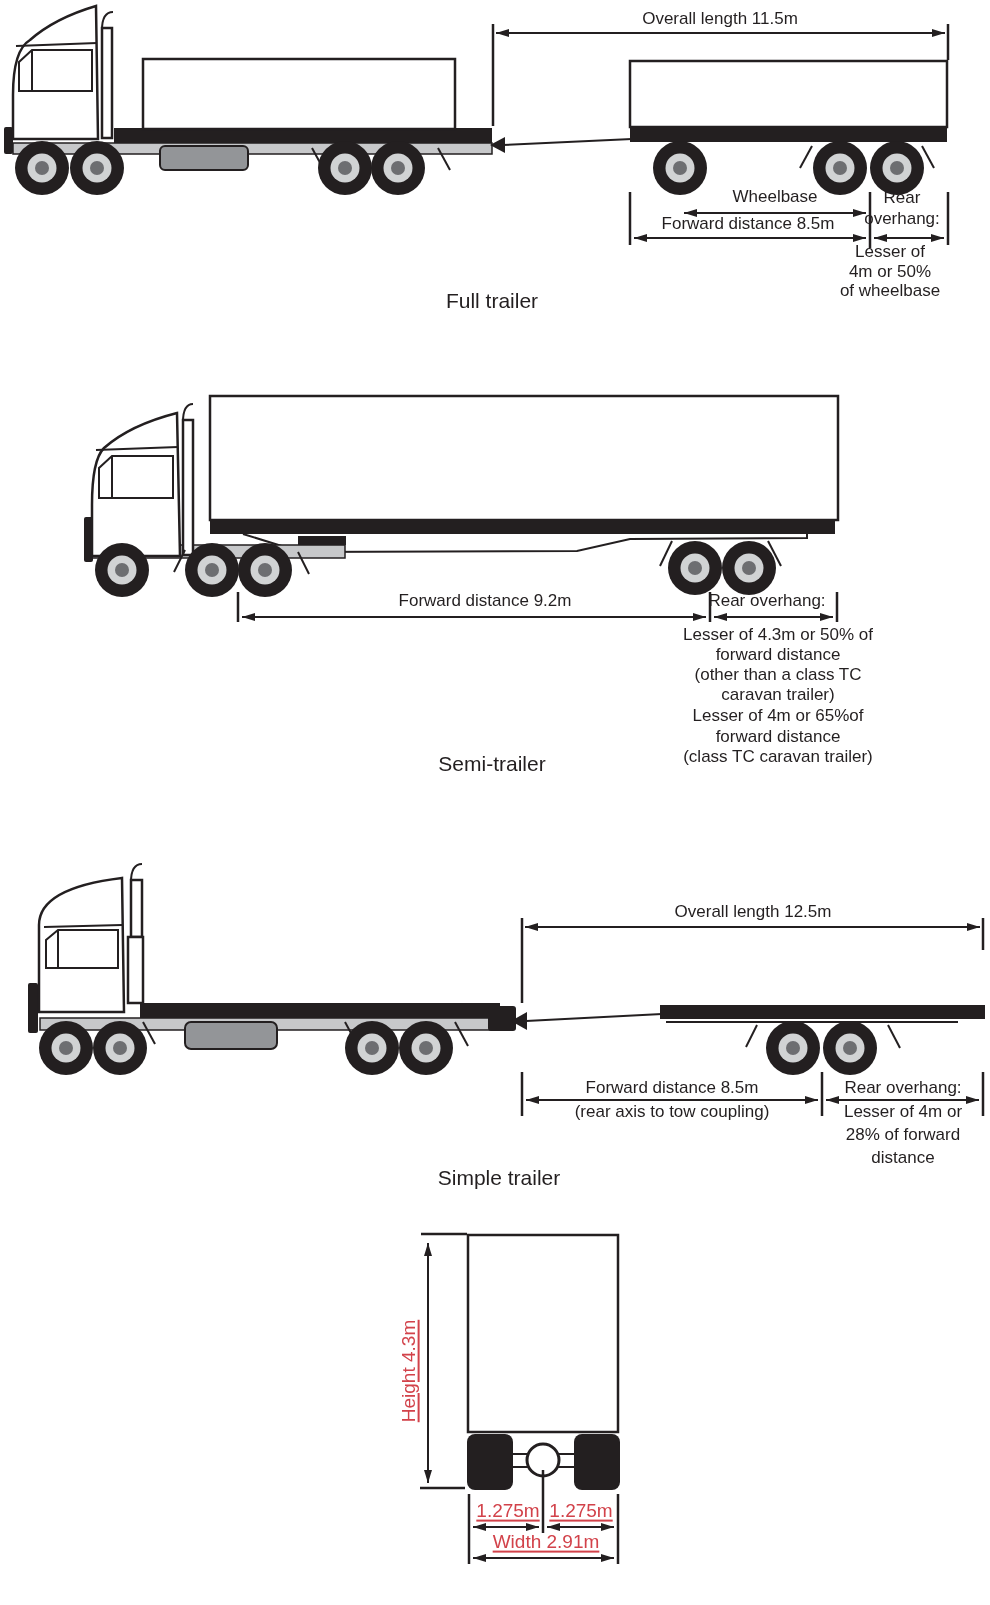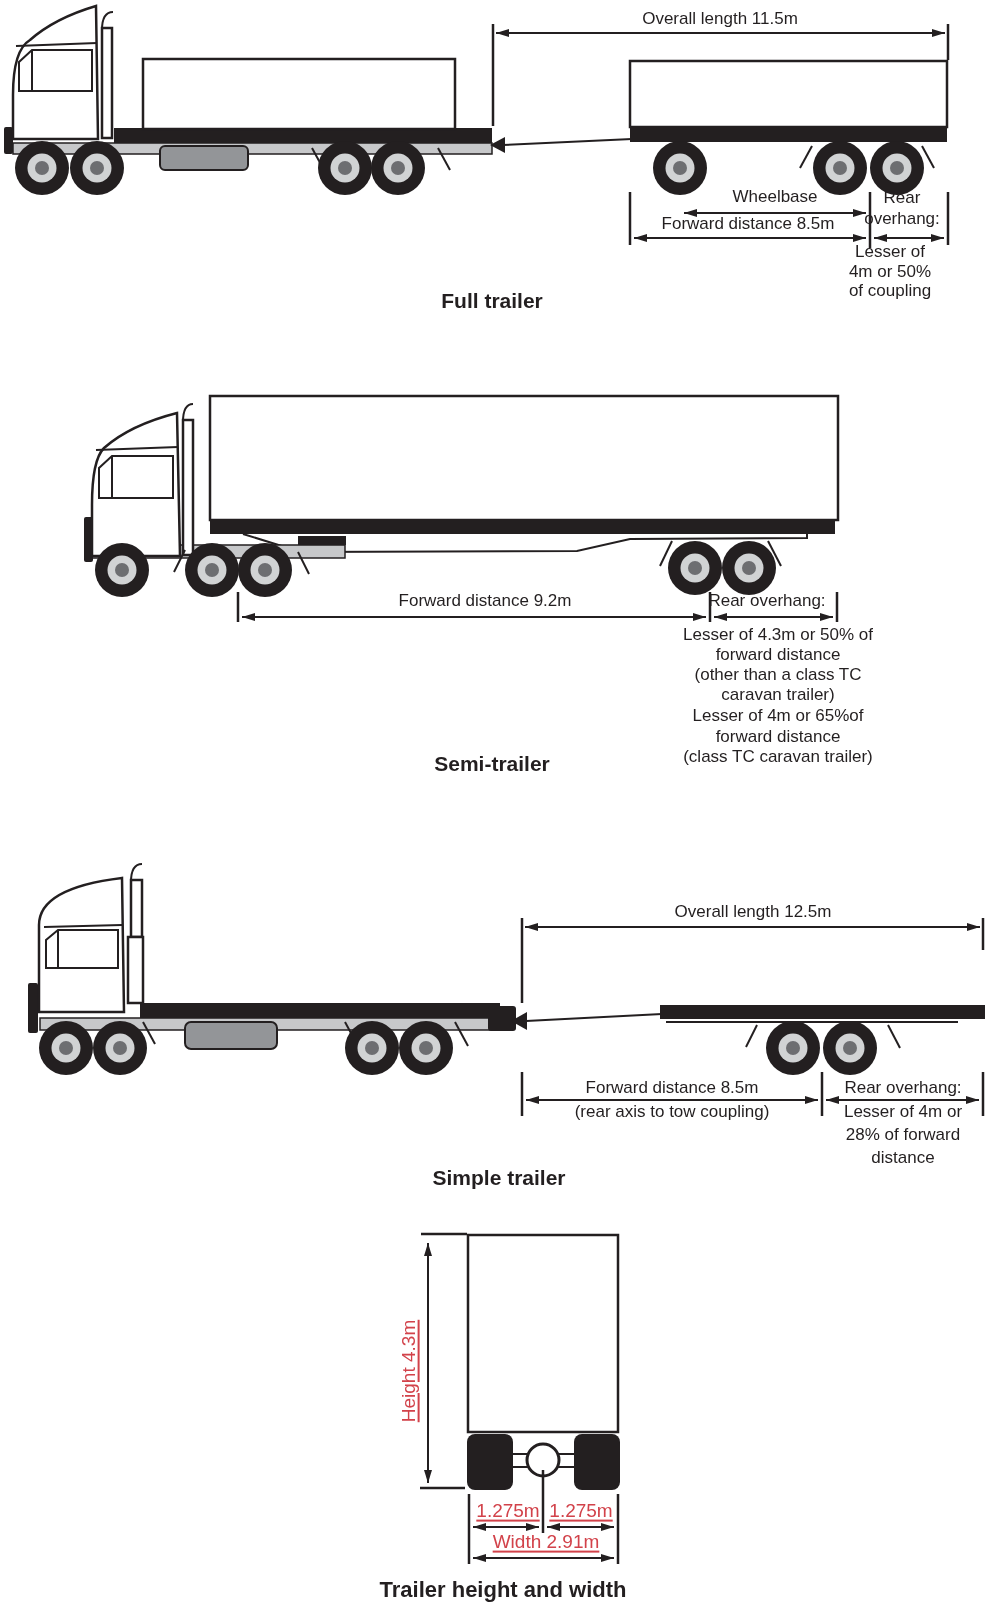--- a/index.html
+++ b/index.html
@@ -11,21 +11,21 @@
   html,body{margin:0;padding:0;background:#fff;}
   #canvas{
     position:relative;width:990px;height:1605px;overflow:hidden;
     font-family:"Liberation Sans", sans-serif;color:var(--ink);background:#fff;
   }
   #art{position:absolute;left:0;top:0;}
   .lbl{
     position:absolute;transform:translate(-50%,-50%);
     white-space:nowrap;font-size:17px;color:var(--ink);line-height:1.2;
   }
-  .title{font-weight:bold;font-size:21px;}
+  .title{font-weight:normal;font-size:21px;}
   .big{font-size:22px;}
   .red{
     color:var(--red);font-size:19px;
     text-decoration:underline;text-decoration-thickness:2px;text-underline-offset:3px;
   }
   .rot{transform:translate(-50%,-50%) rotate(-90deg);}
   .veh{fill:#fff;stroke:var(--ink);stroke-width:2.5;}
   .thin{fill:none;stroke:var(--ink);stroke-width:2;}
   .ink{fill:var(--ink);}
   .tick{stroke:var(--ink);stroke-width:2.5;}
@@ -192,21 +192,21 @@
     </g>
   </svg>
 
   <div class="lbl" style="left:720px;top:19px">Overall length 11.5m</div>
   <div class="lbl" style="left:775px;top:197px">Wheelbase</div>
   <div class="lbl" style="left:748px;top:224px">Forward distance 8.5m</div>
   <div class="lbl" style="left:902px;top:198px">Rear</div>
   <div class="lbl" style="left:902px;top:219px">overhang:</div>
   <div class="lbl" style="left:890px;top:252px">Lesser of</div>
   <div class="lbl" style="left:890px;top:272px">4m or 50%</div>
-  <div class="lbl" style="left:890px;top:291px">of coupling</div>
+  <div class="lbl" style="left:890px;top:291px">of wheelbase</div>
   <div class="lbl title" style="left:492px;top:301px">Full trailer</div>
 
   <div class="lbl" style="left:485px;top:601px">Forward distance 9.2m</div>
   <div class="lbl" style="left:767px;top:601px">Rear overhang:</div>
   <div class="lbl" style="left:778px;top:635px">Lesser of 4.3m or 50% of</div>
   <div class="lbl" style="left:778px;top:655px">forward distance</div>
   <div class="lbl" style="left:778px;top:675px">(other than a class TC</div>
   <div class="lbl" style="left:778px;top:695px">caravan trailer)</div>
   <div class="lbl" style="left:778px;top:716px">Lesser of 4m or 65%of</div>
   <div class="lbl" style="left:778px;top:737px">forward distance</div>
@@ -219,15 +219,14 @@
   <div class="lbl" style="left:903px;top:1088px">Rear overhang:</div>
   <div class="lbl" style="left:903px;top:1112px">Lesser of 4m or</div>
   <div class="lbl" style="left:903px;top:1135px">28% of forward</div>
   <div class="lbl" style="left:903px;top:1158px">distance</div>
   <div class="lbl title" style="left:499px;top:1178px">Simple trailer</div>
 
   <div class="lbl red rot" style="left:409px;top:1371px">Height 4.3m</div>
   <div class="lbl red" style="left:508px;top:1511px">1.275m</div>
   <div class="lbl red" style="left:581px;top:1511px">1.275m</div>
   <div class="lbl red" style="left:546px;top:1542px">Width 2.91m</div>
-  <div class="lbl title big" style="left:503px;top:1590px">Trailer height and width</div>
 
 </div>
 
 </body></html>

